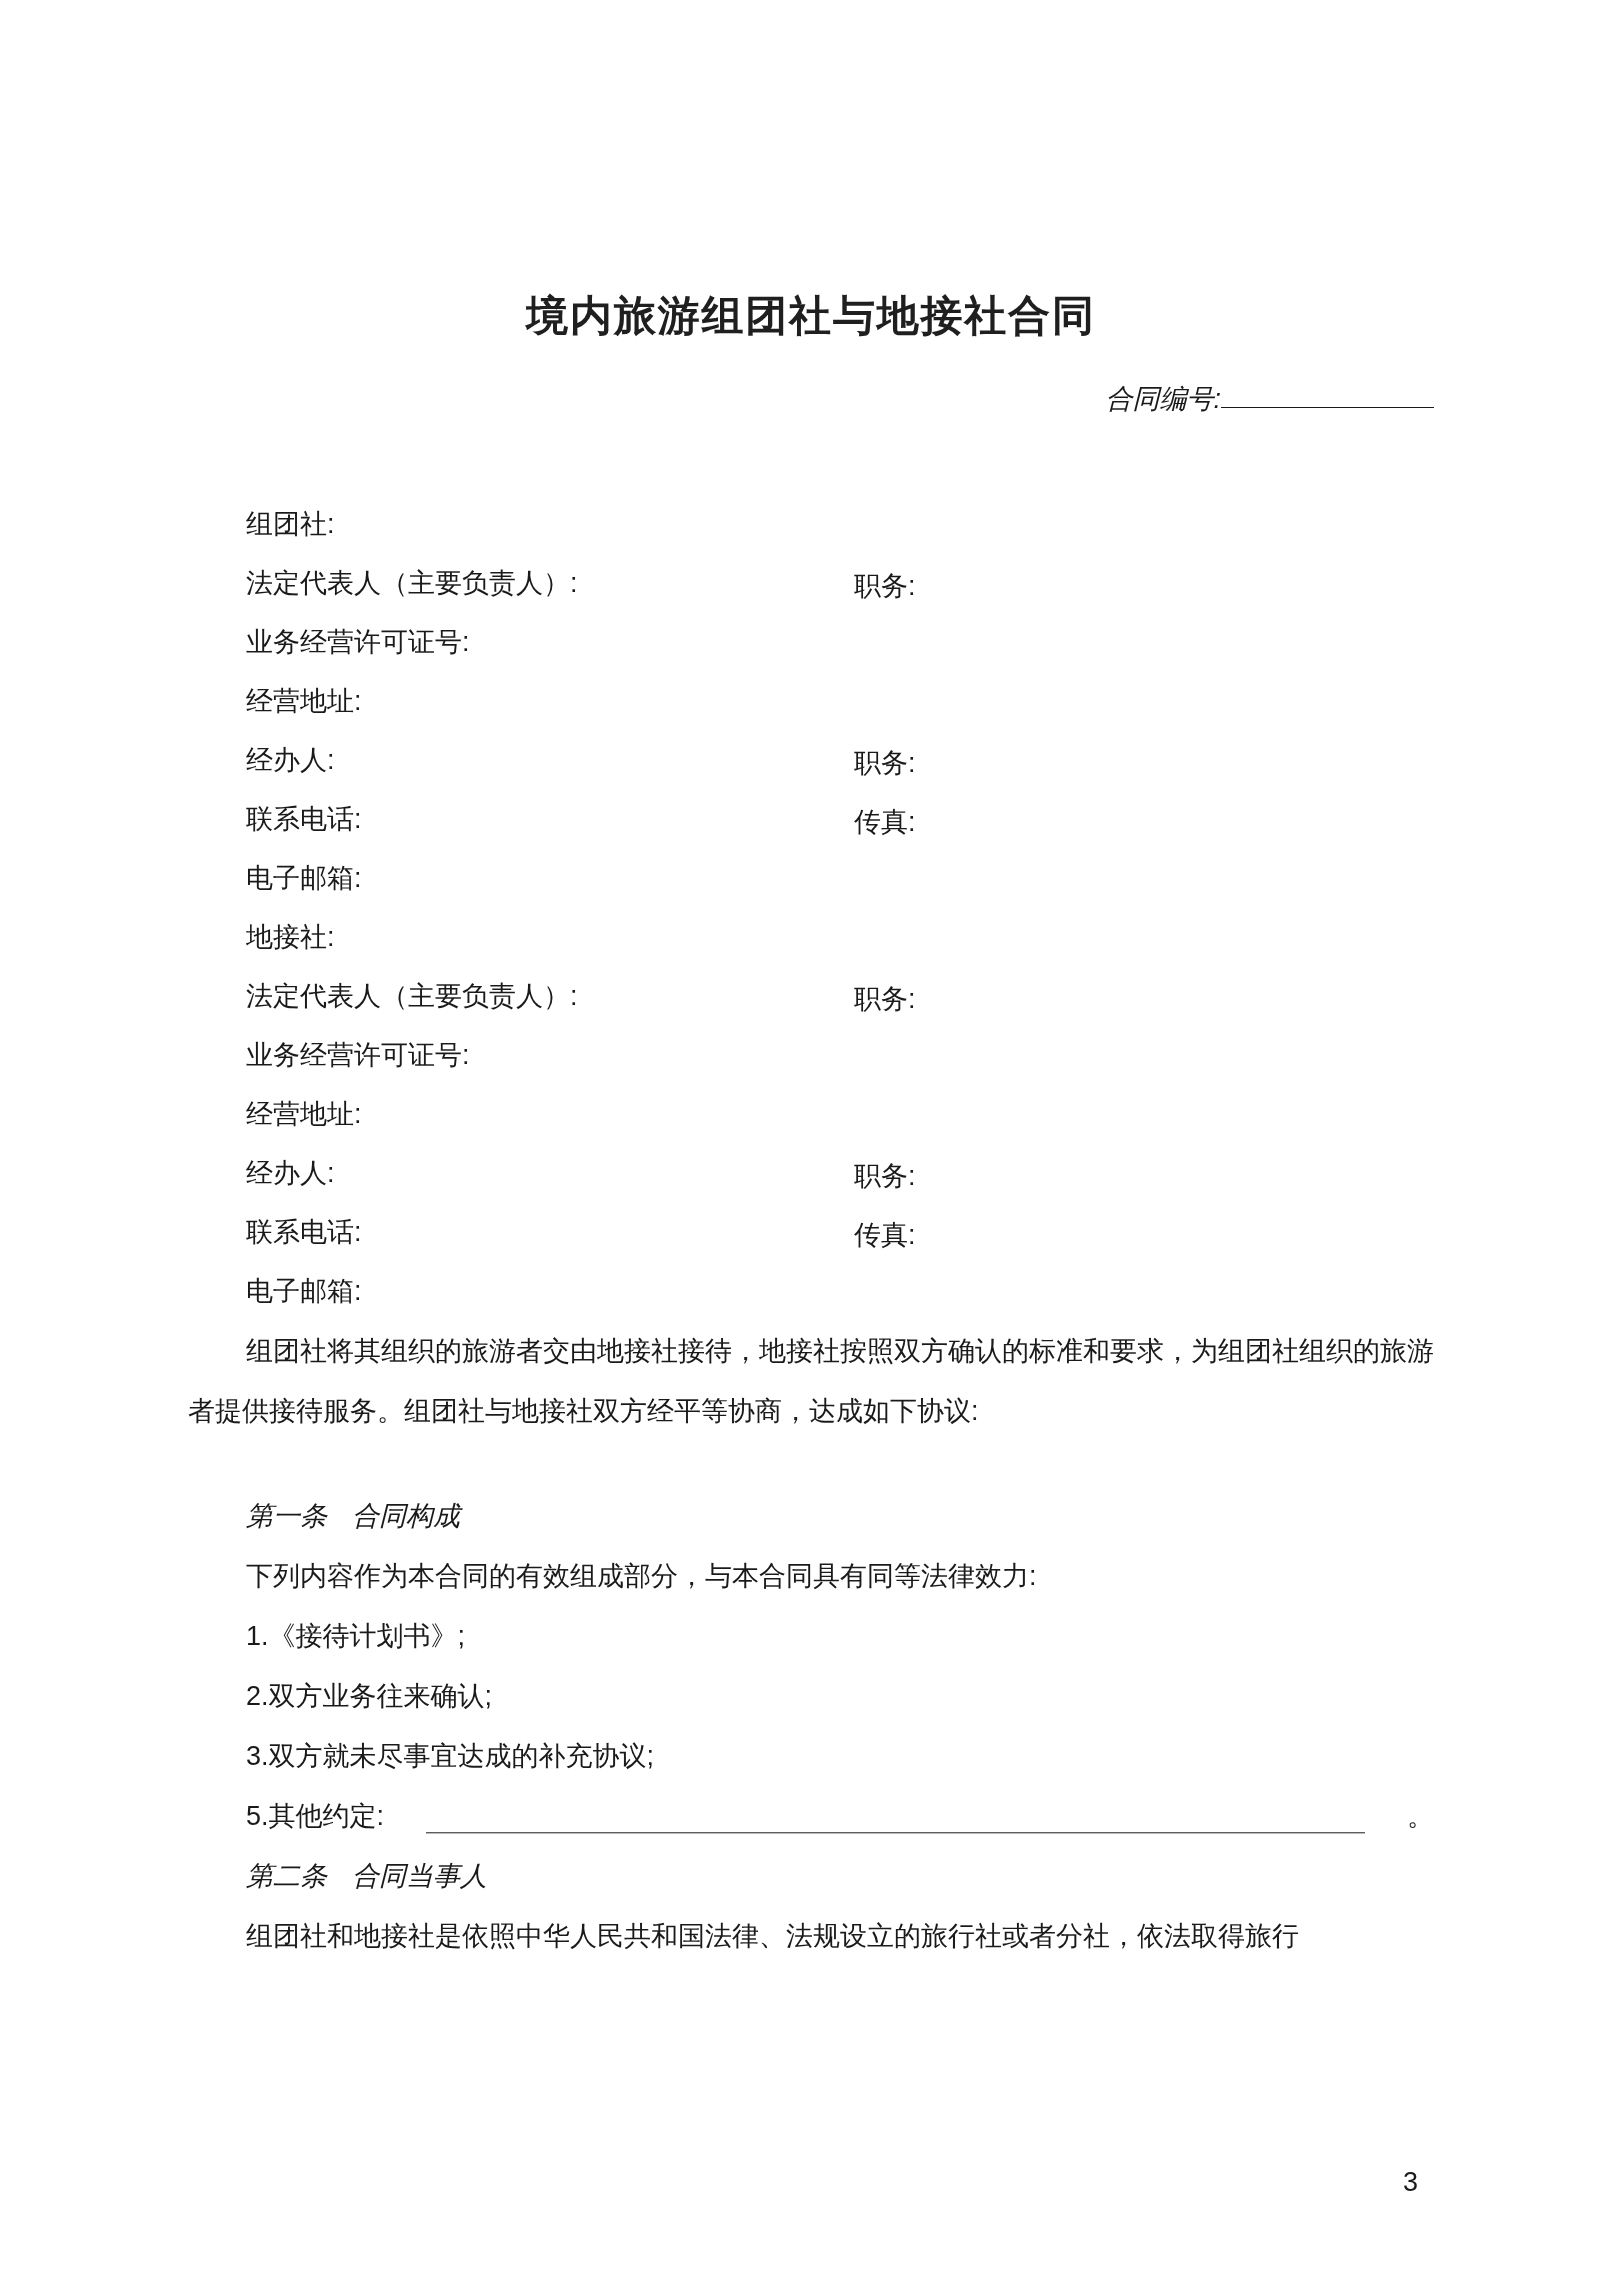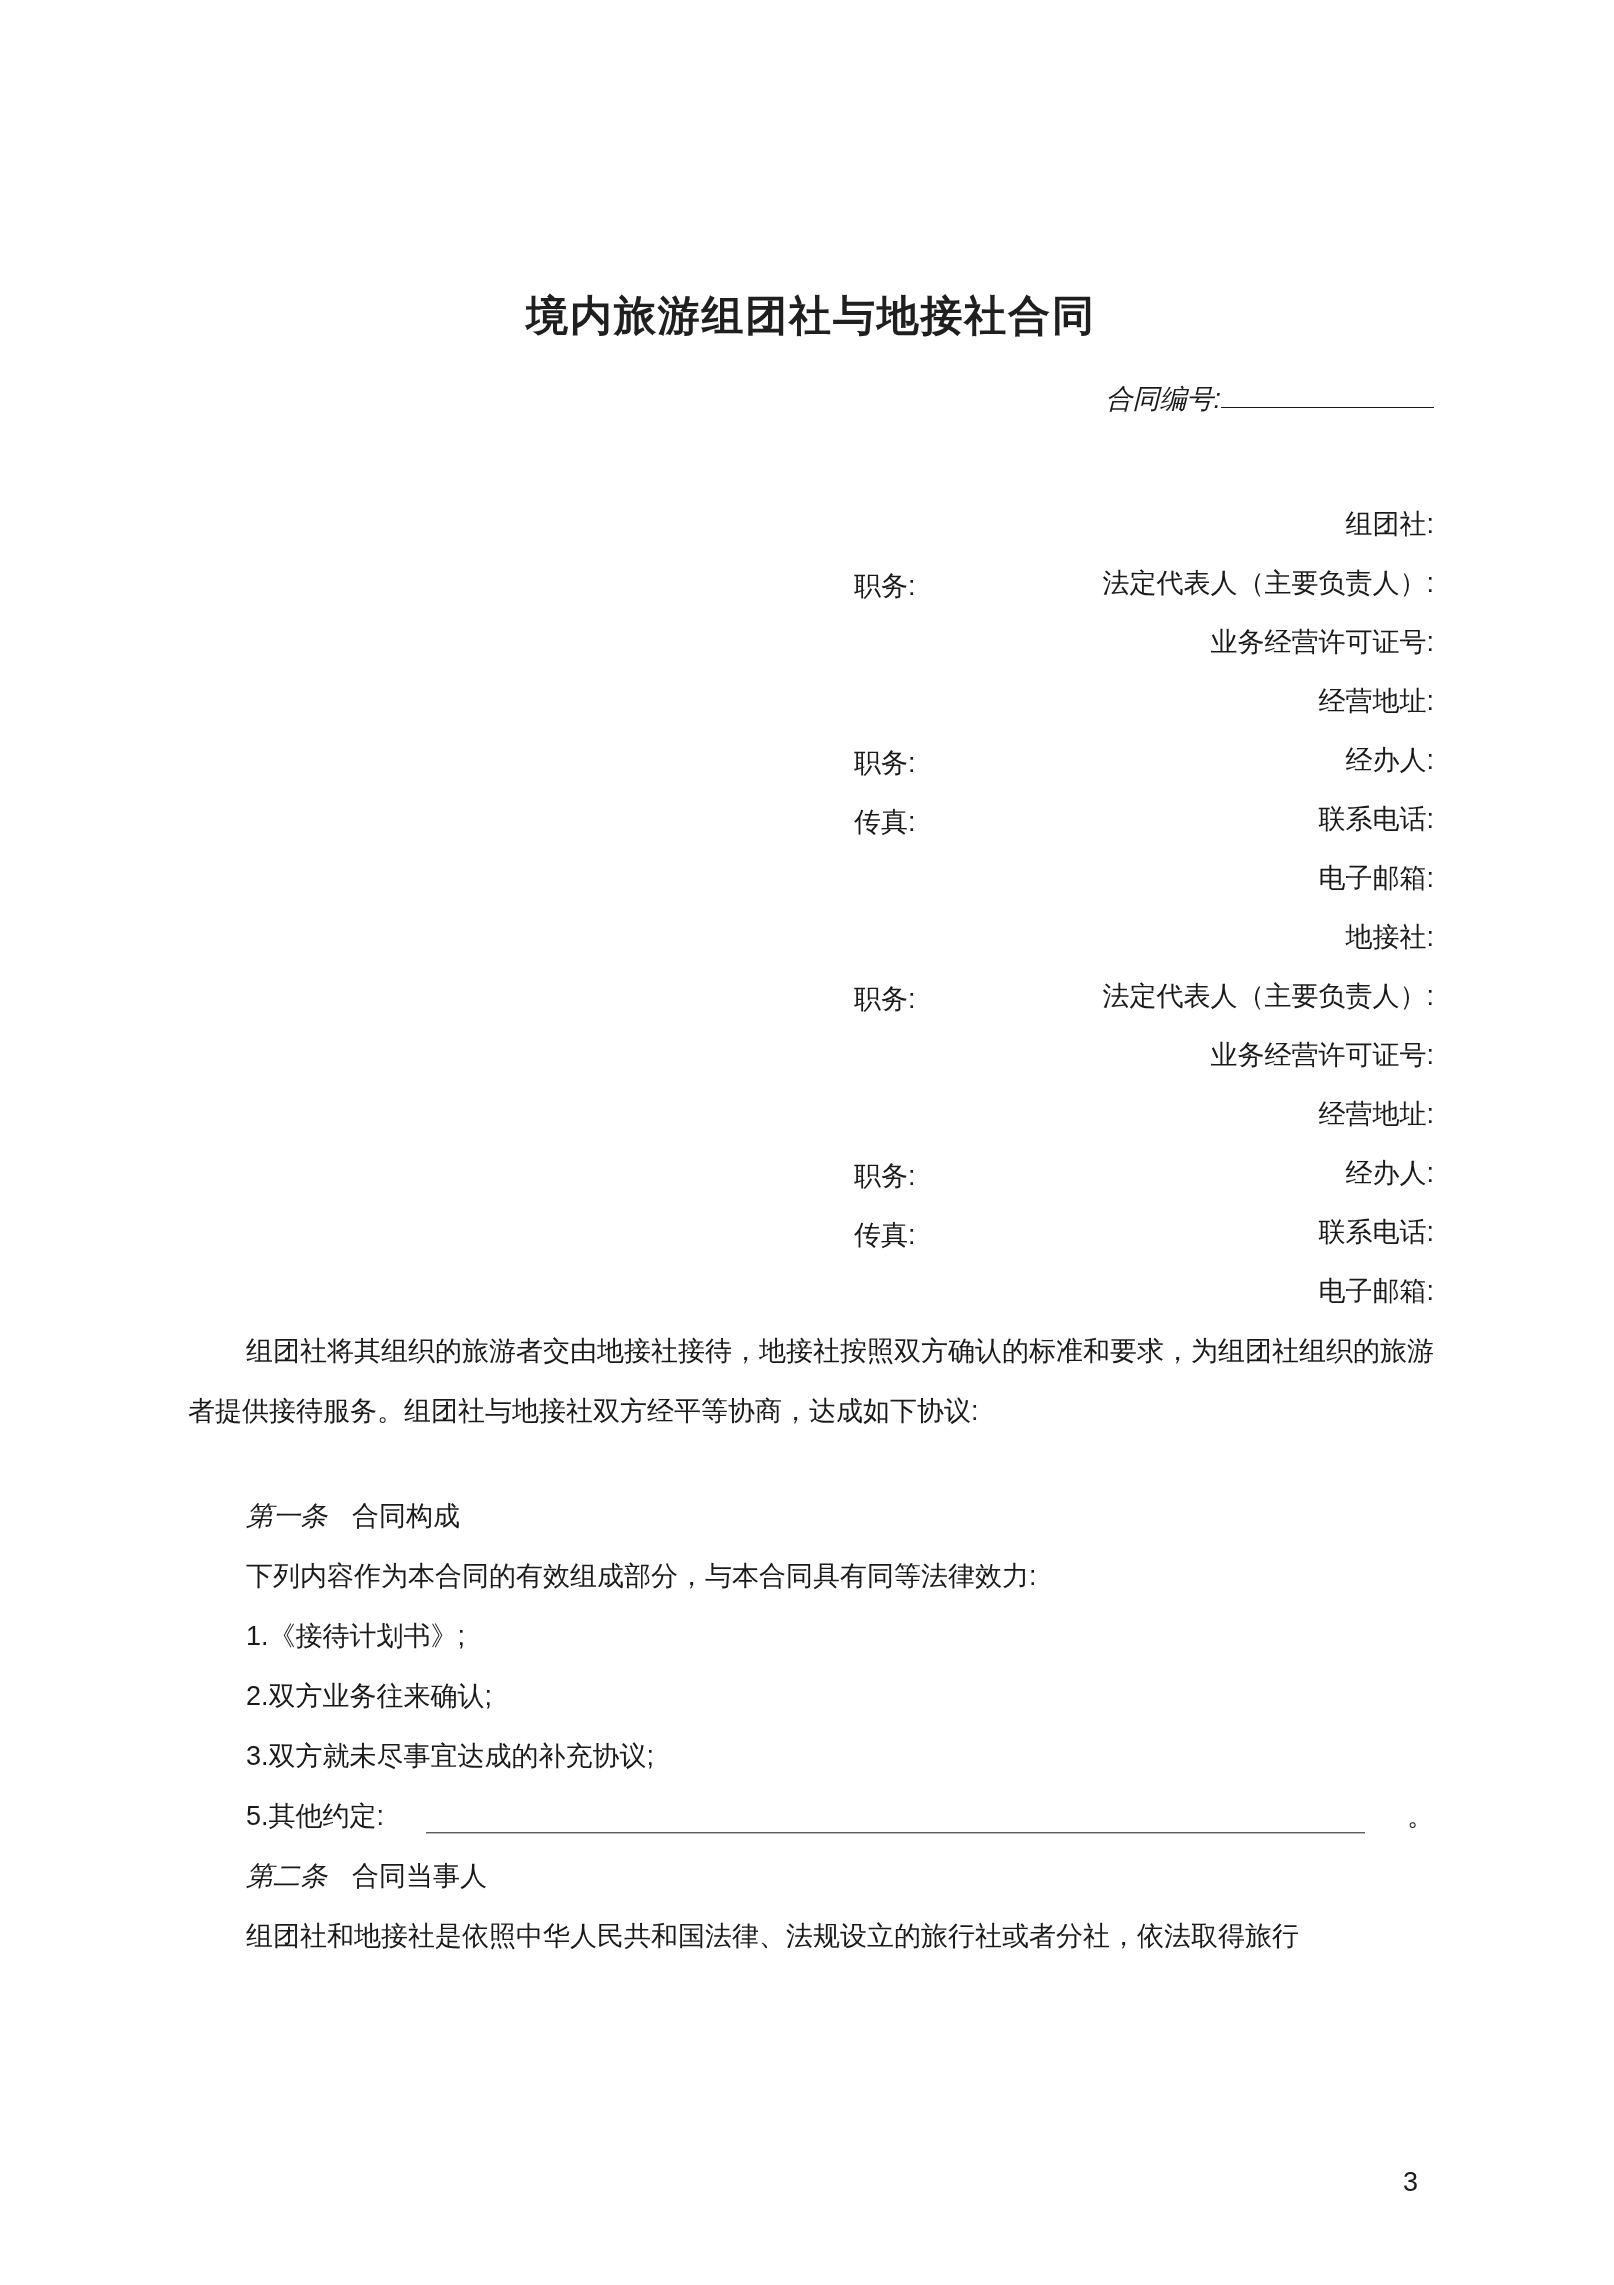--- a/index.html
+++ b/index.html
@@ -37,21 +37,20 @@
   }
   .cn-blank {
     display: inline-block;
     width: 213px;
     height: 31px;
     border-bottom: 1.8px solid #1a1a1a;
     vertical-align: baseline;
   }
   .form {
     margin-top: 77px;
-    text-align: right;
   }
   .form-row {
     position: relative;
     padding-left: 58px;
     font-size: 27px;
     line-height: 59px;
     height: 59px;
     white-space: nowrap;
   }
   .form-row .fr {
@@ -70,20 +69,21 @@
     margin-top: 45px;
     padding-left: 58px;
     font-size: 27px;
     line-height: 60px;
   }
   .art-num {
     font-style: italic;
   }
   .art-title {
     margin-left: 25px;
+    font-style: italic;
   }
   .clause-lead, .clause-item {
     padding-left: 58px;
     font-size: 27px;
     line-height: 60px;
   }
   .item5 {
     display: flex;
     align-items: baseline;
     white-space: nowrap;

